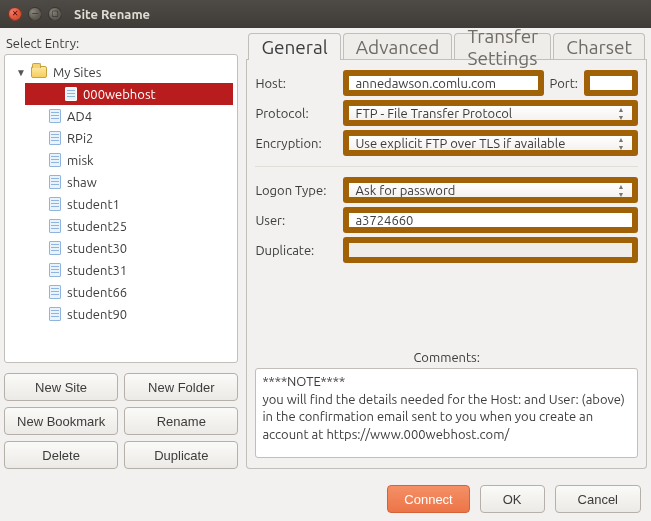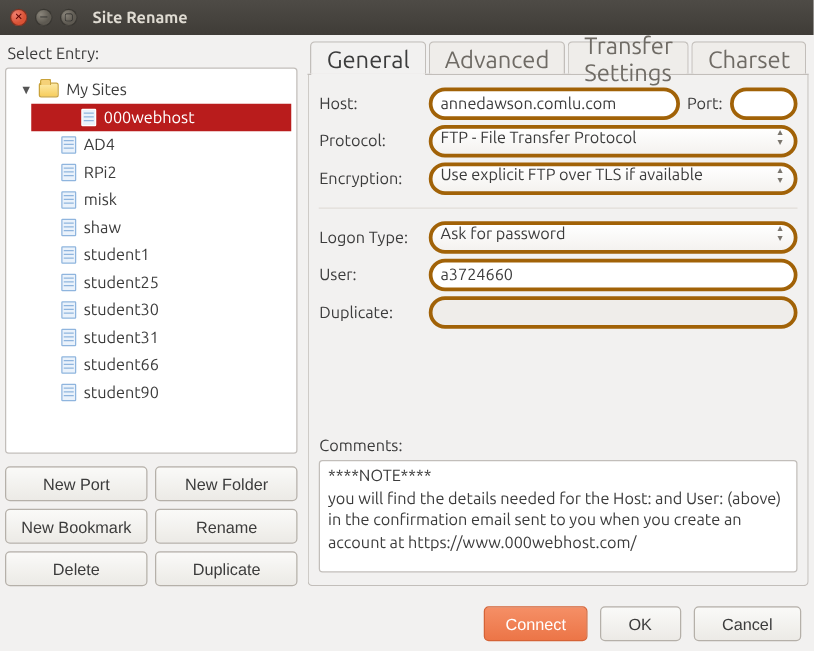--- a/index.html
+++ b/index.html
@@ -131,21 +131,21 @@
   .tab-body {
     border:1px solid #c2beba; border-top:none;
     border-radius:0 0 4px 4px;
     padding:10px 8px 10px 8px;
     flex:1;
     display:flex; flex-direction:column;
   }
   .form-row { display:flex; align-items:center; margin-bottom:4px; }
   .form-lbl { width:88px; color:#3c3c3c; }
   input.txt, .combo {
-    height:26px; border:3px solid #a16207; border-radius:13px;
+    height:26px; border:6px solid #a16207; border-radius:3px;
     padding:0 6px; font-size:13px; color:#3c3c3c;
     background:#ffffff;
     font-family:inherit;
   }
   input.txt.dis { background:#efedea; color:#9b968f; }
   .combo {
     flex:1; display:flex; align-items:flex-start; justify-content:space-between;
     background: linear-gradient(#ffffff,#f4f2ef);
     padding-right:4px;
     cursor:pointer;
@@ -248,21 +248,21 @@
             <span class="site-icon"></span>
             <span class="tree-label">student66</span>
           </div>
           <div class="tree-child">
             <span class="site-icon"></span>
             <span class="tree-label">student90</span>
           </div>
         </div>
     </div>
     <div class="left-btns">
-      <button class="g">New Port</button>
+      <button class="g">New Site</button>
       <button class="g">New Folder</button>
       <button class="g">New Bookmark</button>
       <button class="g">Rename</button>
       <button class="g">Delete</button>
       <button class="g">Duplicate</button>
     </div>
   </div>
 
   <div class="right-pane">
     <div class="tab-strip">
@@ -320,21 +320,21 @@
         <input class="txt" style="flex: 1 1 0%;" value="a3724660">
       </div>
 
       <div class="form-row">
         <div class="form-lbl">Duplicate:</div>
         <input class="txt dis" style="flex: 1 1 0%;" disabled="" value="">
       </div>
 
       <div style="flex:1"></div>
 
-      <div style="margin-bottom:4px;">Comments:</div>
+      <div style="margin-bottom:4px;text-align:center;">Comments:</div>
       <textarea class="comments-area" style="">****NOTE****
 you will find the details needed for the Host: and User: (above) in the confirmation email sent to you when you create an account at https://www.000webhost.com/</textarea>
 
     </div>
   </div>
 </div>
 
 <div class="footer">
   <button class="primary">Connect</button>
   <button class="normal">OK</button>

